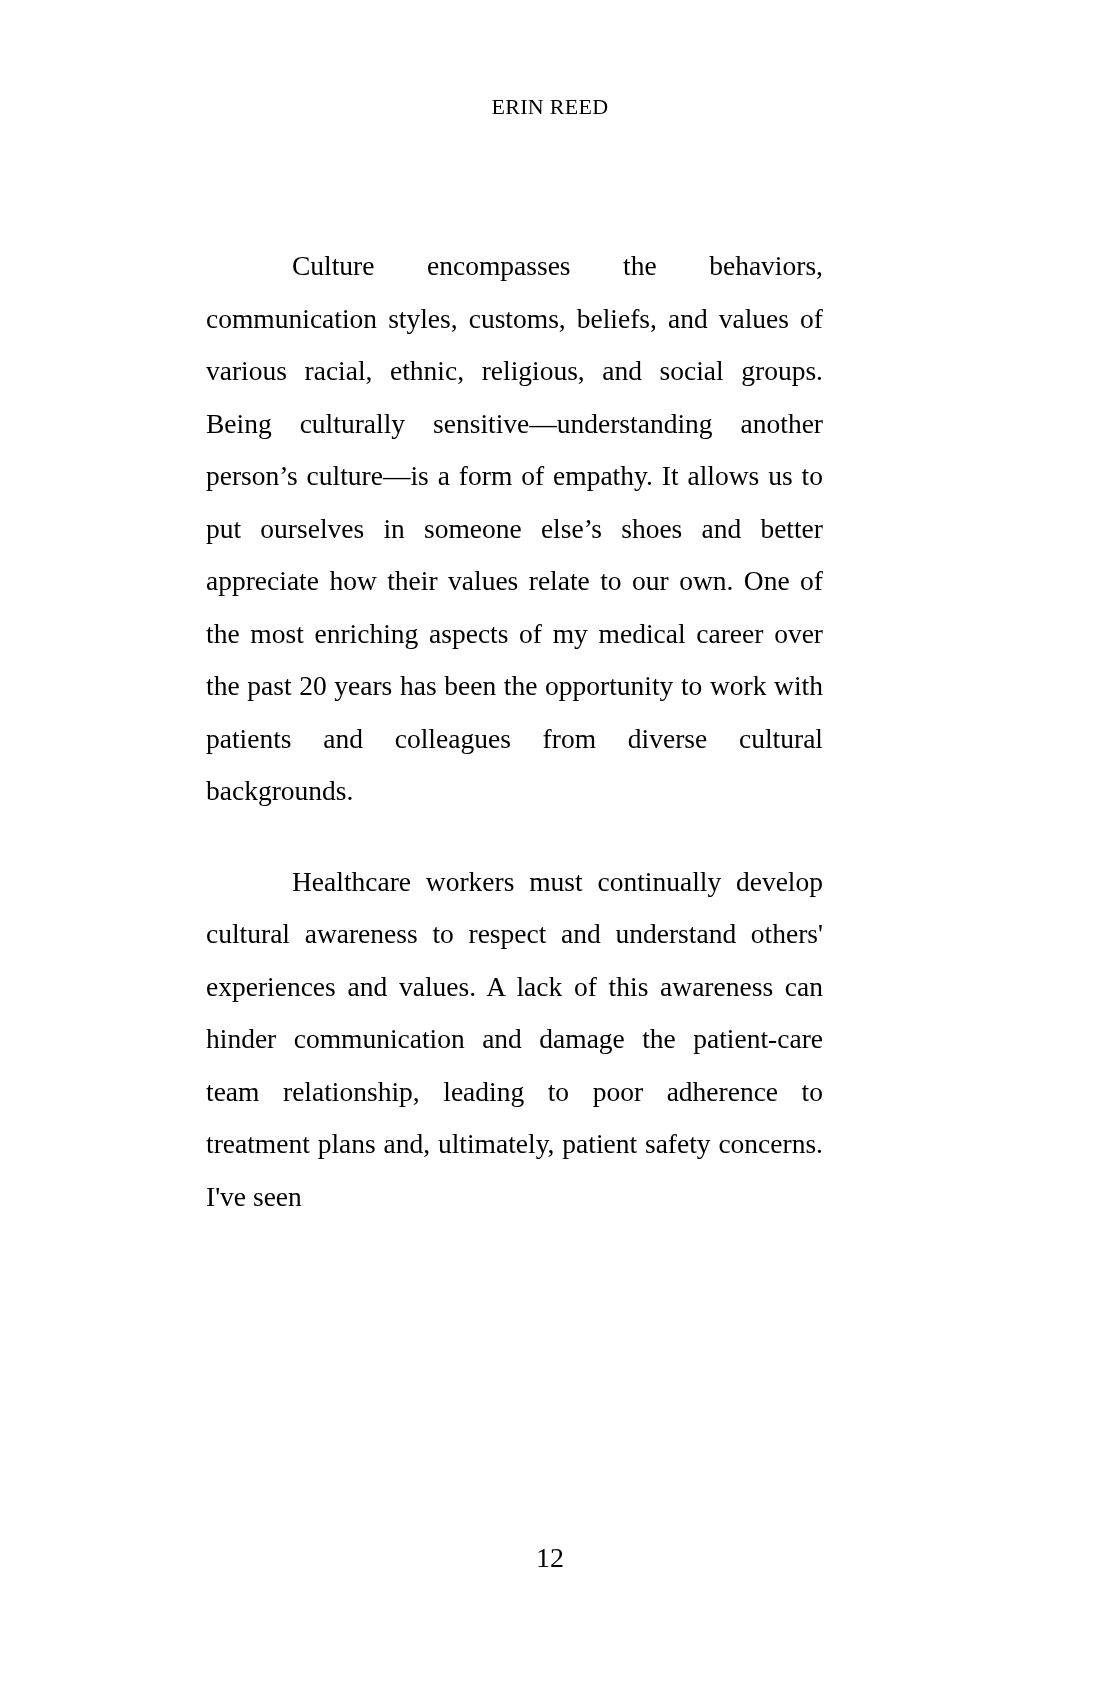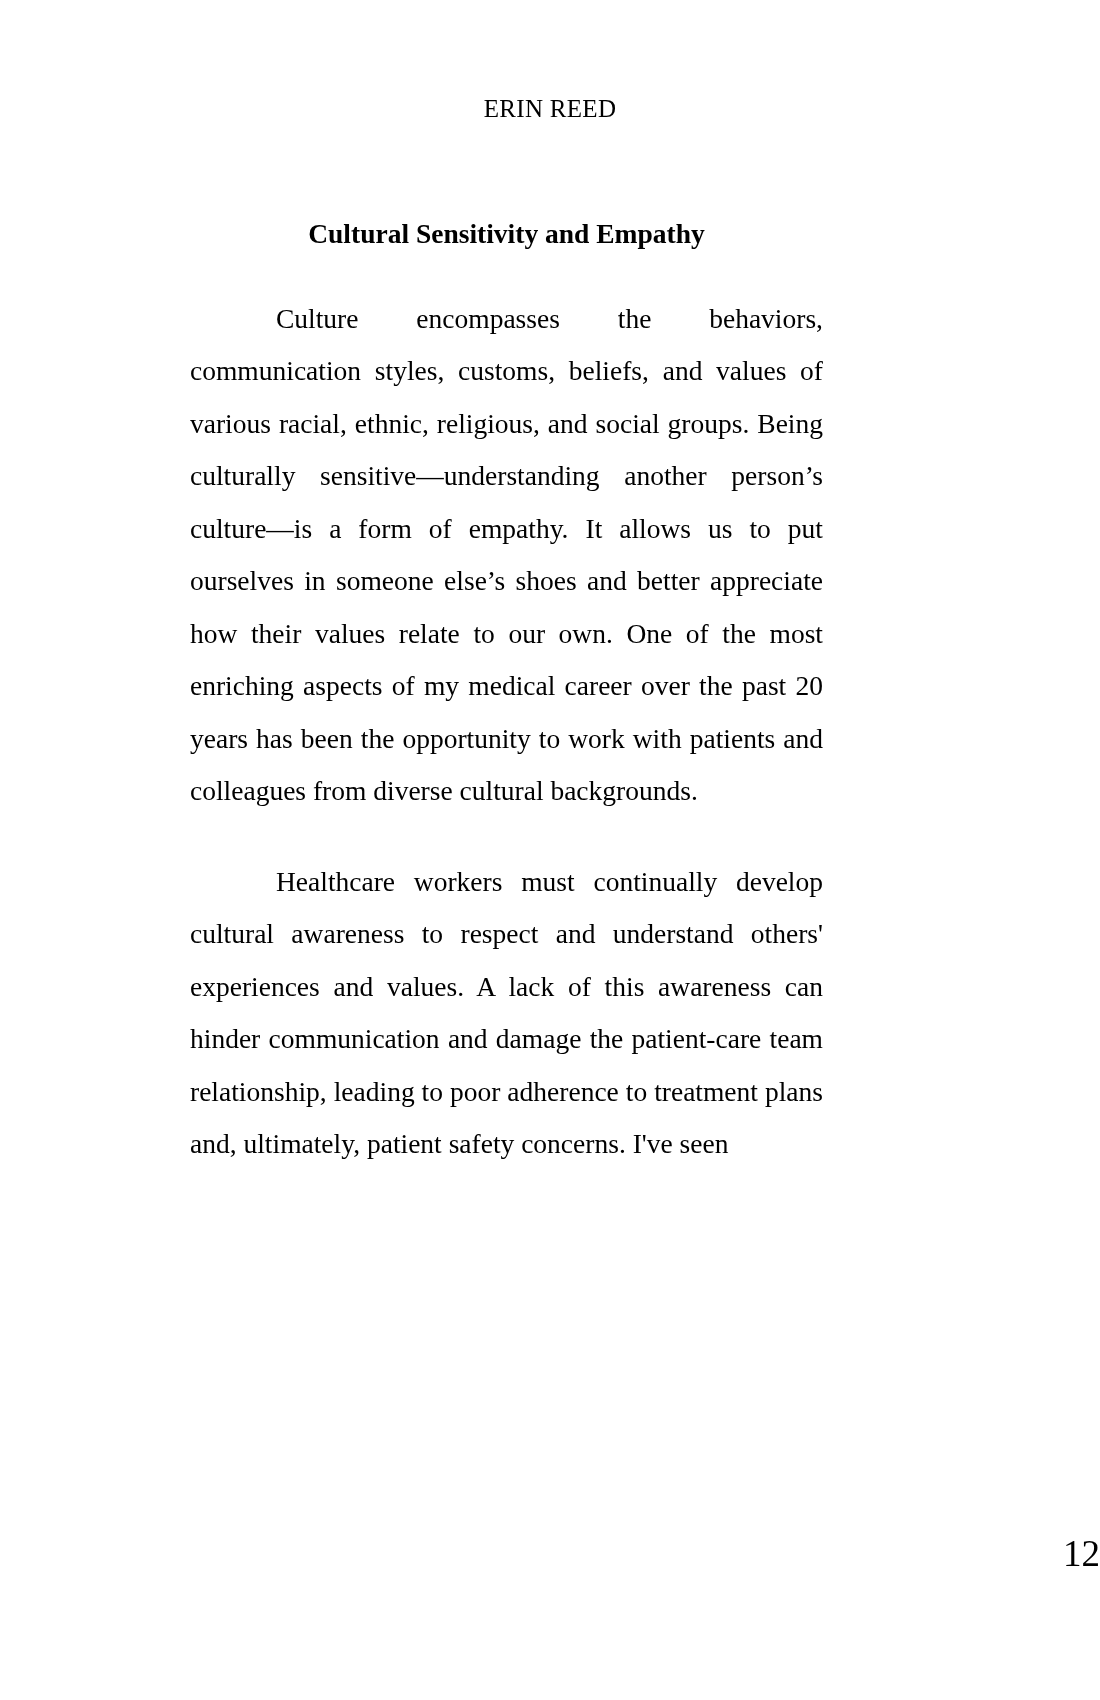--- a/index.html
+++ b/index.html
@@ -21,21 +21,21 @@
     -webkit-font-smoothing: antialiased;
   }
 
   
   .running-head {
     position: absolute;
     top: 96px;
     left: 0;
     width: 1100px;
     text-align: center;
-    font-size: 25px;
+    font-size: 22px;
     line-height: 1;
     letter-spacing: 0.3px;
   }
 
   
   .content {
     position: absolute;
     top: 170px;
     left: 190px;
     width: 633px;
@@ -50,58 +50,58 @@
     hyphens: none;
     -webkit-hyphens: none;
   }
 
   .para.cont {
     text-indent: 0;
   }
 
   .para.indent {
     text-indent: 86px;
+    margin-left: 16px;
   }
 
   .section-heading {
     margin: 0;
     font-size: 27.5px;
     line-height: 52.5px;
     font-weight: bold;
     text-align: center;
   }
 
   .gap-after-cont { height: 38px; }
   .gap-after-heading { height: 32px; }
   .gap-between-paras { height: 38px; }
 
   
   .folio {
     position: absolute;
     bottom: 128px;
     left: 0;
     width: 1100px;
-    text-align: right;
-    font-size: 37px;
+    text-align: center;
+    font-size: 28px;
     line-height: 1;
   }
 </style>
 </head>
 <body>
 
 <div class="page">
 
   <div class="running-head">ERIN REED</div>
 
   <div class="content">
 
 
     <div class="gap-after-cont"></div>
 
-    <h2 class="section-heading">Cultural Sensitivity and Empathy</h2>
 
     <div class="gap-after-heading"></div>
 
     <p class="para indent">Culture encompasses the behaviors, communication styles, customs, beliefs, and values of various racial, ethnic, religious, and social groups. Being culturally sensitive—understanding another person’s culture—is a form of empathy. It allows us to put ourselves in someone else’s shoes and better appreciate how their values relate to our own. One of the most enriching aspects of my medical career over the past 20 years has been the opportunity to work with patients and colleagues from diverse cultural backgrounds.</p>
 
     <div class="gap-between-paras"></div>
 
     <p class="para indent">Healthcare workers must continually develop cultural awareness to respect and understand others' experiences and values. A lack of this awareness can hinder communication and damage the patient-care team relationship, leading to poor adherence to treatment plans and, ultimately, patient safety concerns. I've seen</p>
 
   </div>

